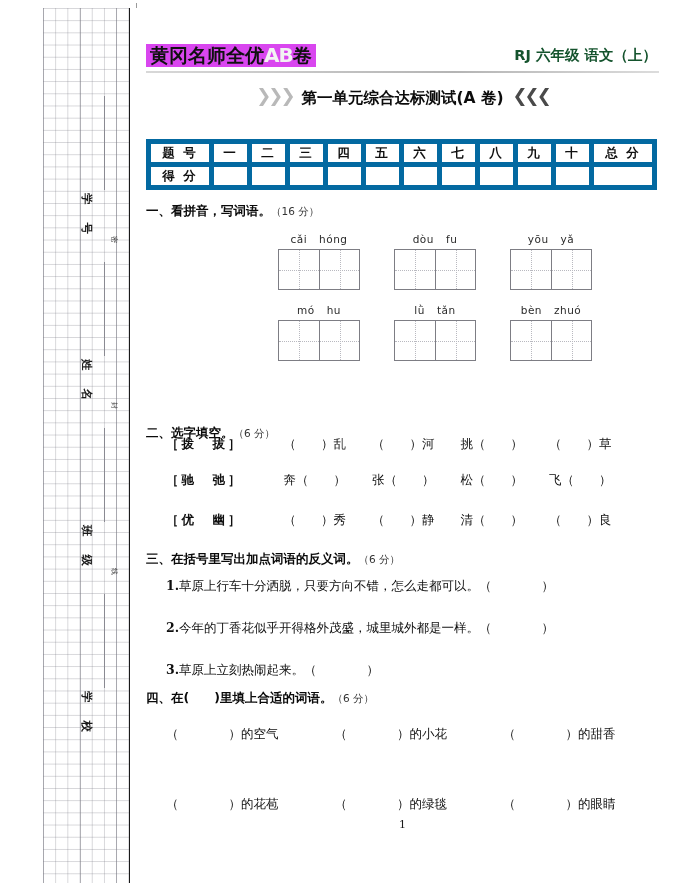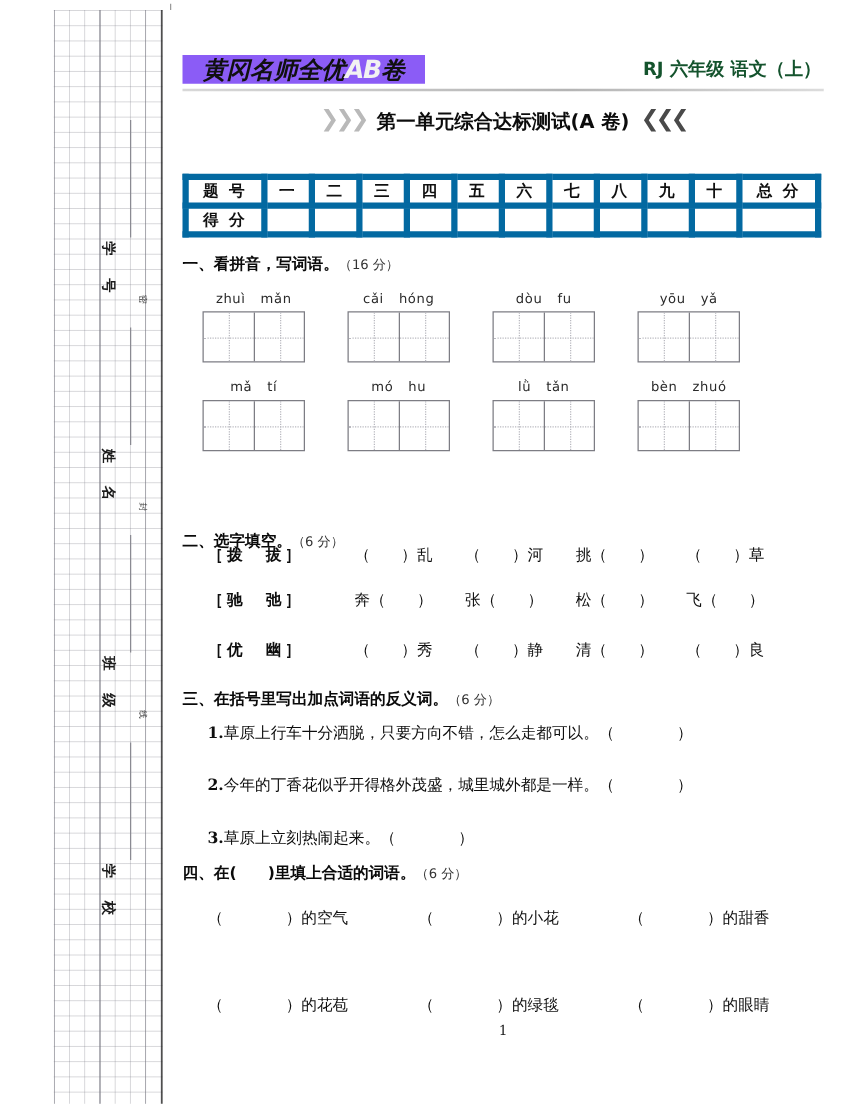--- a/index.html
+++ b/index.html
@@ -95,25 +95,24 @@
     left: 0;
     top: 44px;
     width: 513px;
     height: 30px;
   }
   .hdr-brand {
     position: absolute;
     left: 0;
     top: 0;
     height: 23px;
-    padding: 0 16px;
-    background: #8b5cf6;
+    padding: 0 4px;
+    background: #d946ef;
     font-size: 19px;
     font-weight: 700;
-    font-style: italic;
     color: #101010;
     line-height: 23px;
     white-space: nowrap;
   }
   .hdr-brand .ab {
     color: #f2f2f2;
     font-size: 20px;
     font-weight: 700;
     letter-spacing: -1px;
   }
@@ -368,27 +367,20 @@
         <td></td>
         <td></td>
         <td></td>
         <td class="tot"></td>
       </tr>
     </tbody>
       </table>
 
     <div class="sec-h" style="top:203px;"><span>一、看拼音，写词语。</span><span class="pts">（16 分）</span></div>
 
-    <div class="py-group" style="left:16px;top:233px;">
-      <div class="py"><span>zhuì</span><span class="sp"></span><span>mǎn</span></div>
-      <div class="tzg">
-          <div class="cell"></div>
-          <div class="cell"></div>
-        </div>
-    </div>
     <div class="py-group" style="left:132px;top:233px;">
       <div class="py"><span>cǎi</span><span class="sp"></span><span>hóng</span></div>
       <div class="tzg">
           <div class="cell"></div>
           <div class="cell"></div>
         </div>
     </div>
     <div class="py-group" style="left:248px;top:233px;">
       <div class="py"><span>dòu</span><span class="sp"></span><span>fu</span></div>
       <div class="tzg">
@@ -397,27 +389,20 @@
         </div>
     </div>
     <div class="py-group" style="left:364px;top:233px;">
       <div class="py"><span>yōu</span><span class="sp"></span><span>yǎ</span></div>
       <div class="tzg">
           <div class="cell"></div>
           <div class="cell"></div>
         </div>
     </div>
 
-    <div class="py-group" style="left:16px;top:304px;">
-      <div class="py"><span>mǎ</span><span class="sp"></span><span>tí</span></div>
-      <div class="tzg">
-          <div class="cell"></div>
-          <div class="cell"></div>
-        </div>
-    </div>
     <div class="py-group" style="left:132px;top:304px;">
       <div class="py"><span>mó</span><span class="sp"></span><span>hu</span></div>
       <div class="tzg">
           <div class="cell"></div>
           <div class="cell"></div>
         </div>
     </div>
     <div class="py-group" style="left:248px;top:304px;">
       <div class="py"><span>lǜ</span><span class="sp"></span><span>tǎn</span></div>
       <div class="tzg">

